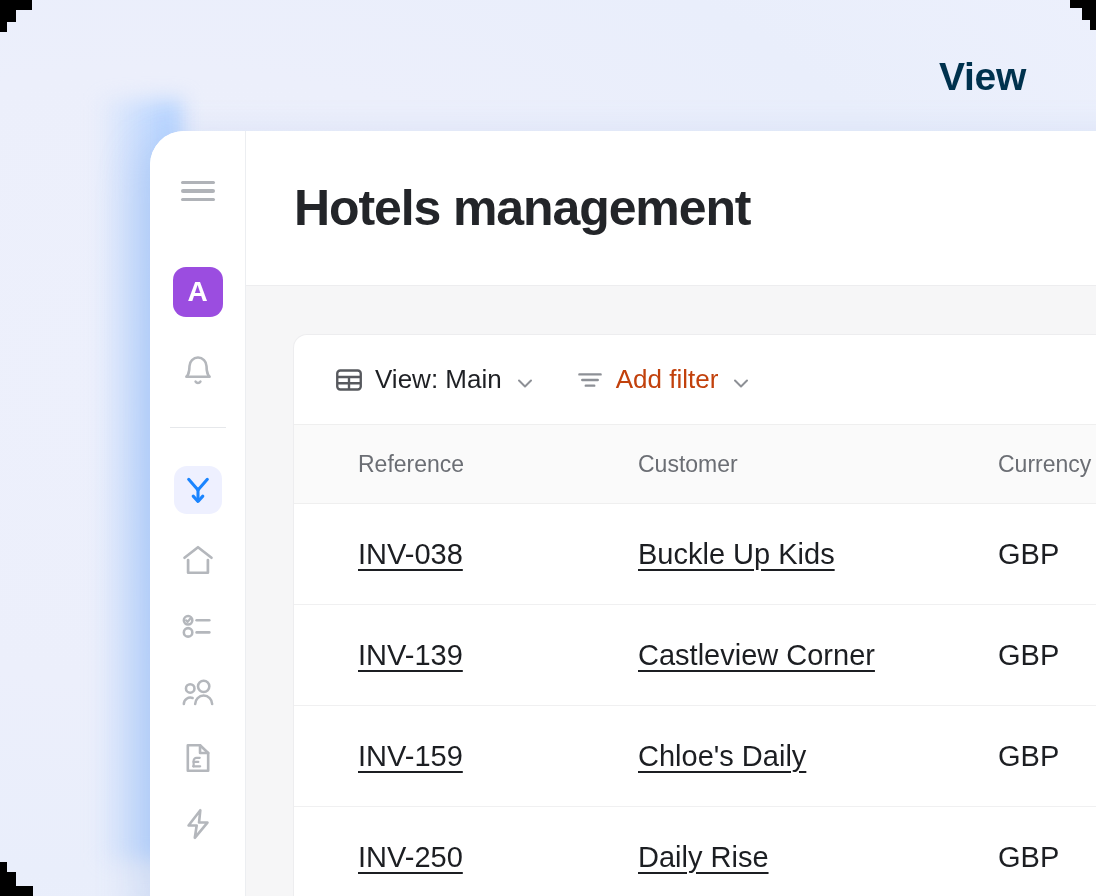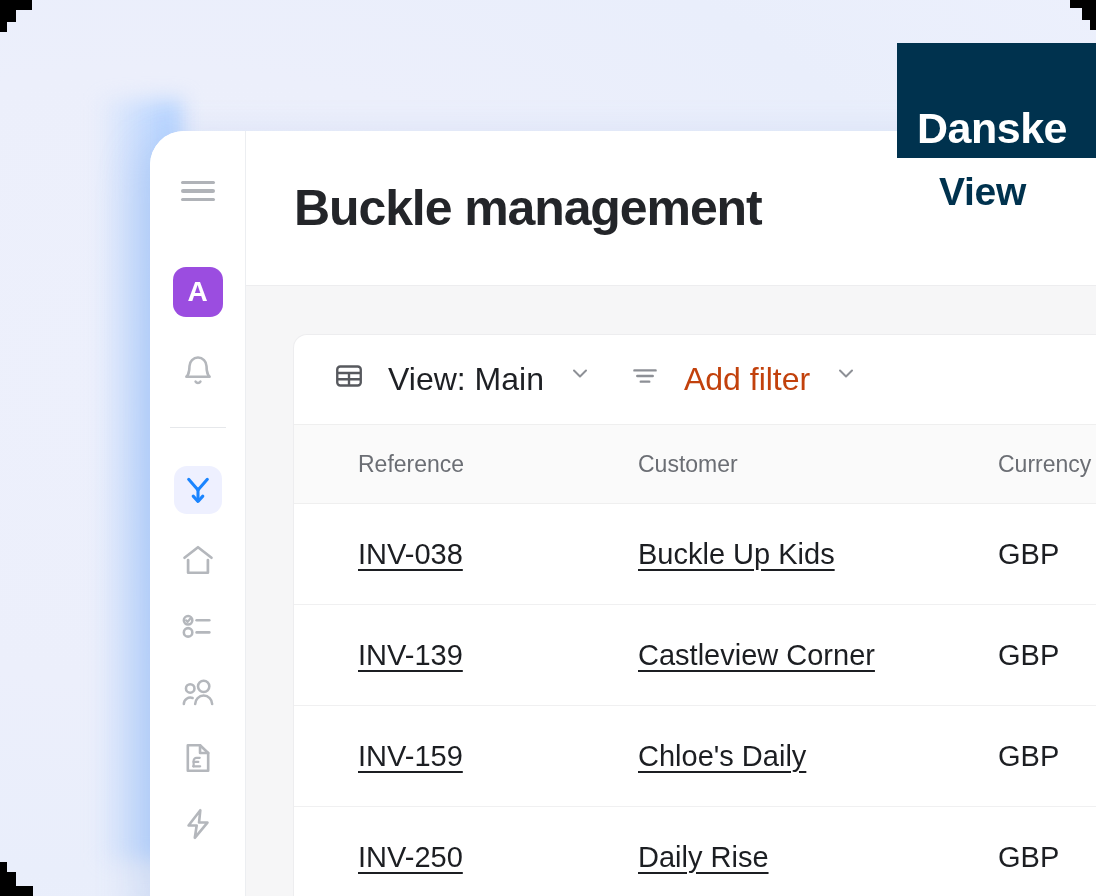--- a/index.html
+++ b/index.html
@@ -208,23 +208,23 @@
     height: 90px;
     display: flex;
     align-items: center;
     padding-left: 40px;
     gap: 38px;
     border-bottom: 1px solid #efefef;
     box-sizing: border-box;
   }
   .tb-item {
     display: flex;
-    align-items: flex-start;
-    gap: 24px;
-    font-size: 32px;
+    align-items: flex-end;
+    gap: 11px;
+    font-size: 26px;
     white-space: nowrap;
   }
   .tb-item.dark { color: #1e2024; }
   .tb-item.muted { color: #c2410c; }
   .caret { display: inline-block; }
 
   
   .tbl { width: 100%; border-collapse: collapse; table-layout: fixed; }
   .tbl thead th {
     background: #fafafa;
@@ -369,21 +369,21 @@
       <div class="rail-btn">
         <svg class="ico" width="32" height="36" viewBox="0 0 22 24" fill="none" stroke="#b4b7bc" stroke-width="1.8" stroke-linecap="round" stroke-linejoin="round">
           <path d="M12.6 2.5 4.5 13h5.6l-1.3 8.5L17.5 11h-5.8z"></path>
         </svg>
       </div>
     </div>
 
     <div class="main">
 
       <div class="main-header">
-        <div class="page-title">Buckle management</div>
+        <div class="page-title">Hotels management</div>
       </div>
 
       <div class="main-body">
         <div class="table-card">
 
           <div class="table-toolbar">
 
             <div class="tb-item dark">
               <svg width="30" height="30" viewBox="0 0 24 24" fill="none" stroke="#57595e" stroke-width="1.9" stroke-linejoin="round">
                 <rect x="2.6" y="4.4" width="18.8" height="15.2" rx="2.4"></rect>
@@ -442,19 +442,16 @@
               </tr>
             </tbody>
           </table>
 
         </div>
       </div>
     </div>
   </div>
 
   <div class="brand">
-    <div class="brand-box">
-      <span class="brand-word-1">Danske</span>
-    </div>
     <div class="brand-word-2">View</div>
   </div>
 
 </div>
 
 </body></html>

